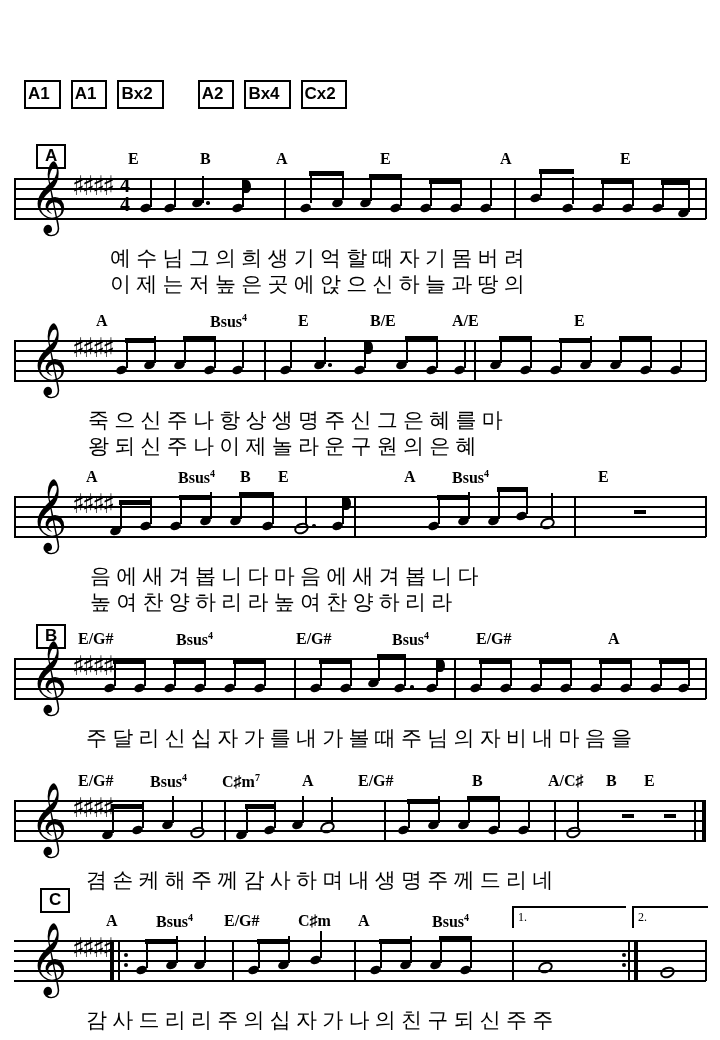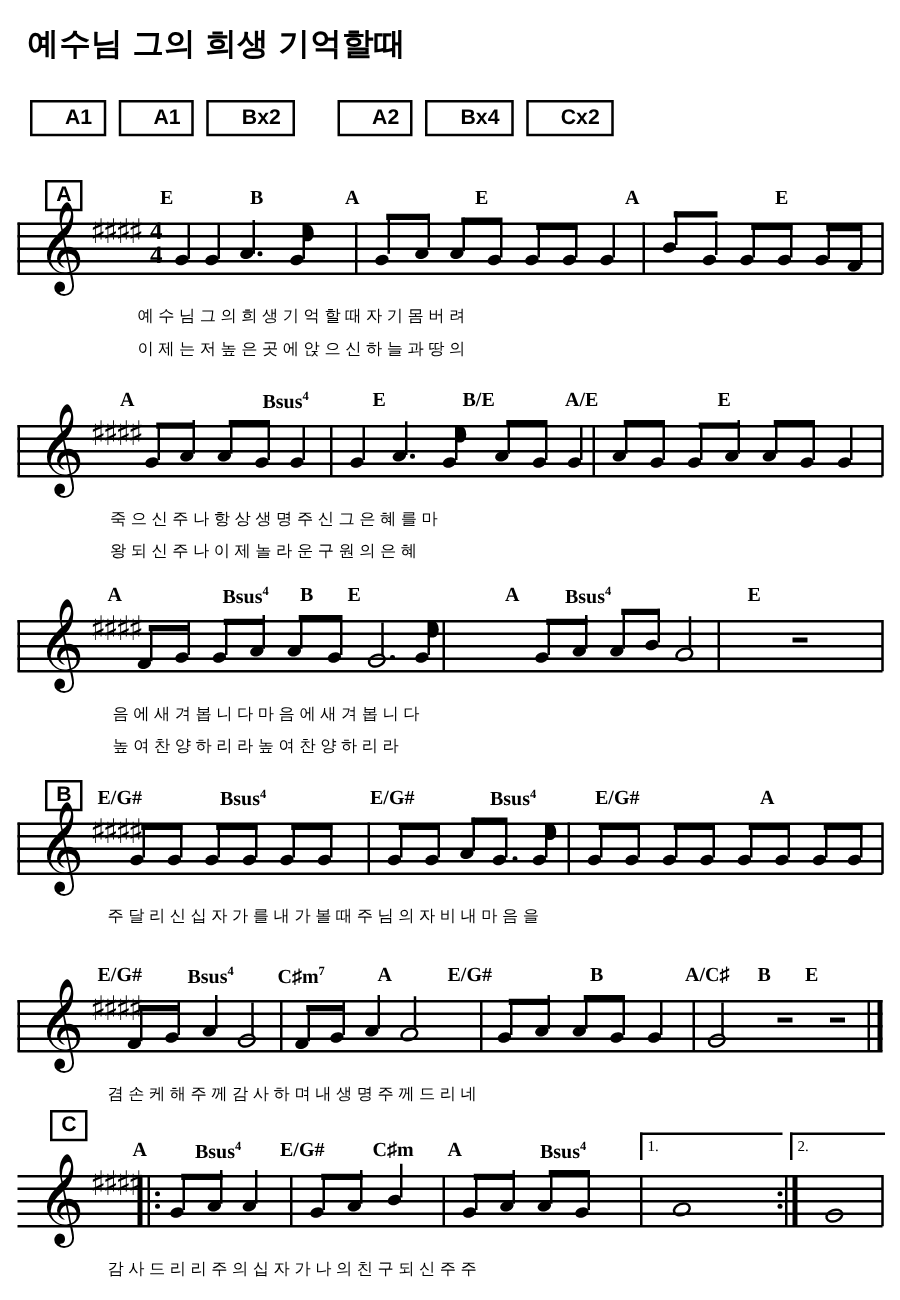--- a/index.html
+++ b/index.html
@@ -34,21 +34,21 @@
     left: 24px;
     top: 80px;
     display: flex;
     align-items: center;
     gap: 10px;
   }
   .rm-box {
     border: 2px solid #000;
     font-size: 17px;
     font-weight: bold;
-    padding: 2px 9px 3px 26px;
+    padding: 2px 9px 3px 2px;
     line-height: 1.15;
     background: #fff;
   }
   .rm-gap {
     width: 14px;
   }
 
   
   .system {
     position: absolute;
@@ -180,44 +180,43 @@
     position: absolute;
     border: 2px solid #000;
     font-size: 17px;
     font-weight: bold;
     padding: 0px 7px 1px 7px;
     background: #fff;
     font-family: "Liberation Sans", sans-serif;
   }
   .lyric {
     position: absolute;
-    font-size: 13px;
+    font-size: 21px;
     white-space: nowrap;
-    font-family: Liberation Sans, sans-serif;
+    font-family: Liberation Serif, serif;
   }
   .ending {
     position: absolute;
     border-left: 2px solid #000;
     border-top: 2px solid #000;
     height: 20px;
   }
   .ending span {
     position: absolute;
     left: 4px;
     top: 2px;
     font-size: 12px;
     font-family: "Liberation Serif", serif;
   }
 </style>
 </head>
 <body>
 
 <div class="sheet">
 
-  <div class="title">예수님 그의 희생 기억할때</div>
 
   <div class="roadmap">
     <div class="rm-box">A1</div>
     <div class="rm-box">A1</div>
     <div class="rm-box">Bx2</div>
     <div class="rm-gap"></div>
     <div class="rm-box">A2</div>
     <div class="rm-box">Bx4</div>
     <div class="rm-box">Cx2</div>
   </div>

